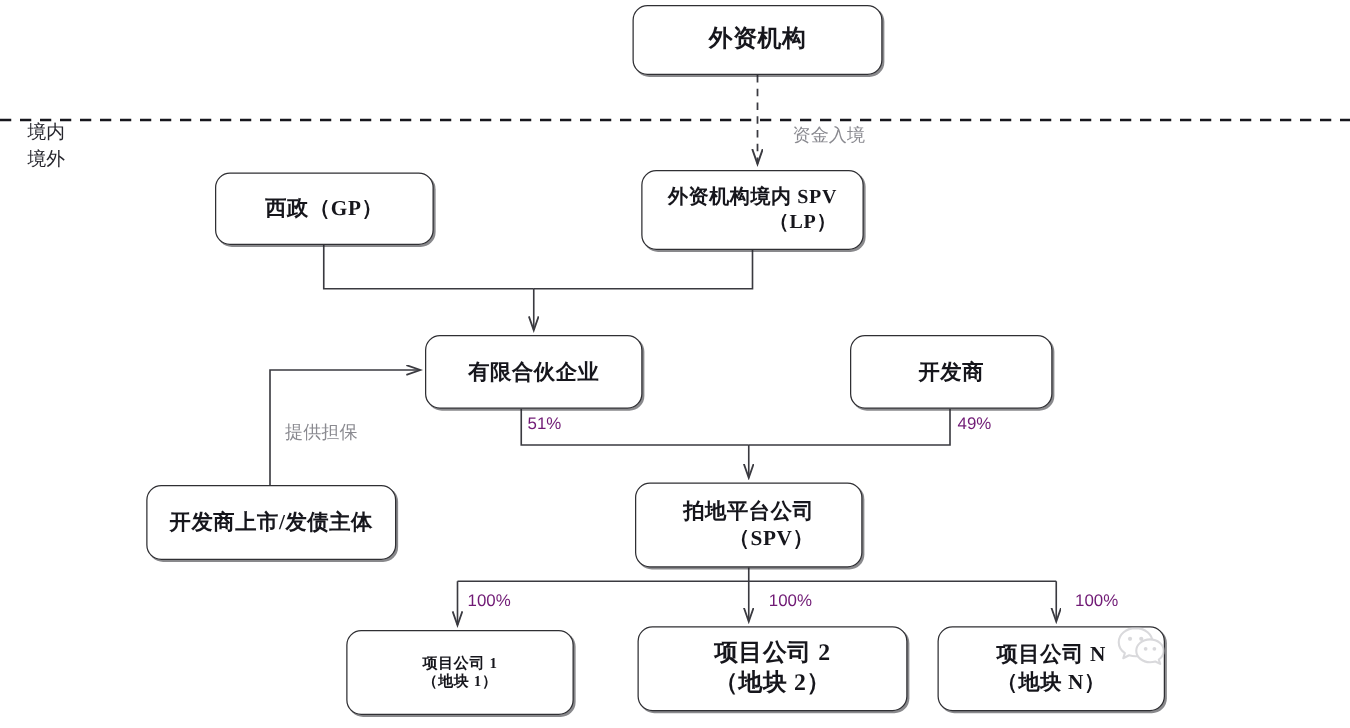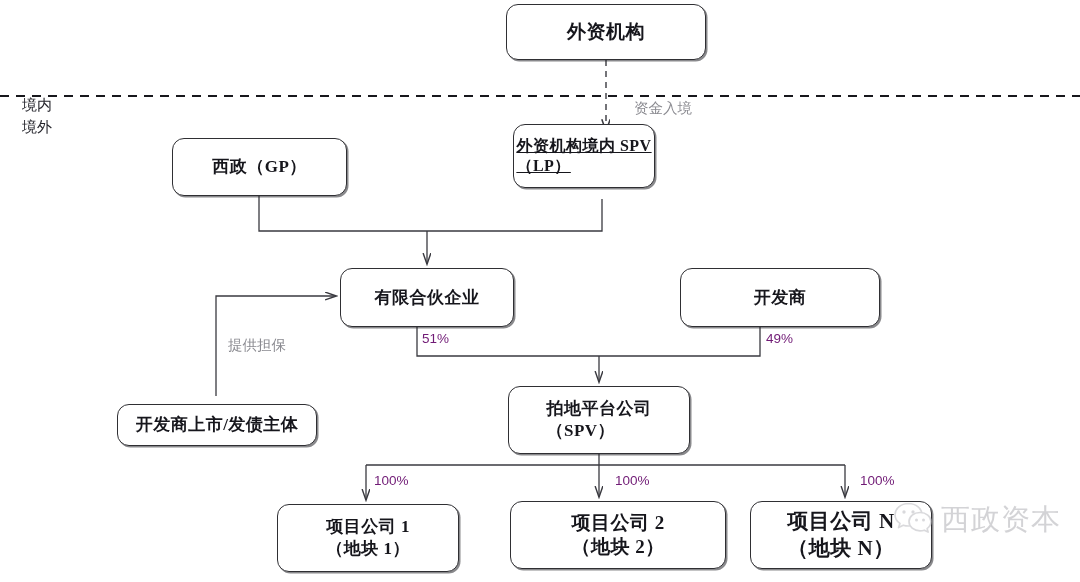--- a/index.html
+++ b/index.html
@@ -13,21 +13,21 @@
   svg#wires{position:absolute;left:0;top:0;width:1080px;height:582px;overflow:visible;}
 
   .node{
     position:absolute;
     box-sizing:border-box;
     border:1.6px solid #2f2f33;
     border-radius:12px;
     background:#ffffff;
     box-shadow:1.5px 1.5px 0 rgba(40,40,45,.55);
     display:flex;align-items:center;justify-content:center;
-    text-align:left;
+    text-align:right;
     color:#16161c;
     font-weight:bold;
     line-height:1.28;
     letter-spacing:.5px;
     z-index:3;
   }
   .node .txt{display:block;white-space:pre-line;}
 
   .lbl{
     position:absolute;
@@ -100,46 +100,46 @@
   <div class="border-label" style="left:22px;top:70px;margin-top:48px;">境外</div>
   <div class="border-label" style="left:22px;top:96px;">境内</div>
 
   <div id="nodes-host">
       <div class="node" style="left: 506px; top: 4px; width: 200px; height: 56px; font-size: 19px;">
         <span class="txt">外资机构</span>
       </div>
       <div class="node" style="left: 172px; top: 138px; width: 175px; height: 58px; font-size: 17px;">
         <span class="txt">西政（GP）</span>
       </div>
-      <div class="node" style="left: 513px; top: 124px; width: 142px; height: 64px; font-size: 16px; text-decoration: underline;">
+      <div class="node" style="left: 513px; top: 136px; width: 178px; height: 64px; font-size: 16px;">
         <span class="txt">外资机构境内 SPV
 （LP）</span>
       </div>
       <div class="node" style="left: 340px; top: 268px; width: 174px; height: 59px; font-size: 17px;">
         <span class="txt">有限合伙企业</span>
       </div>
-      <div class="node" style="left: 680px; top: 268px; width: 200px; height: 59px; font-size: 17px;">
+      <div class="node" style="left: 680px; top: 268px; width: 162px; height: 59px; font-size: 17px;">
         <span class="txt">开发商</span>
       </div>
-      <div class="node" style="left: 117px; top: 404px; width: 200px; height: 42px; font-size: 17px;">
+      <div class="node" style="left: 117px; top: 388px; width: 200px; height: 60px; font-size: 17px;">
         <span class="txt">开发商上市/发债主体</span>
       </div>
       <div class="node" style="left: 508px; top: 386px; width: 182px; height: 68px; font-size: 17px;">
         <span class="txt">拍地平台公司
 （SPV）</span>
       </div>
-      <div class="node" style="left: 277px; top: 504px; width: 182px; height: 68px; font-size: 17px;">
+      <div class="node" style="left: 277px; top: 504px; width: 182px; height: 68px; font-size: 12px;">
         <span class="txt">项目公司 1
 （地块 1）</span>
       </div>
       <div class="node" style="left: 510px; top: 501px; width: 216px; height: 68px; font-size: 19px;">
         <span class="txt">项目公司 2
 （地块 2）</span>
       </div>
-      <div class="node" style="left: 750px; top: 501px; width: 182px; height: 68px; font-size: 21px;">
+      <div class="node" style="left: 750px; top: 501px; width: 182px; height: 68px; font-size: 17px;">
         <span class="txt">项目公司 N
 （地块 N）</span>
       </div>
     </div>
 
   <div id="labels-host">
       <div class="lbl gray" style="left: 634px; top: 99px;">资金入境</div>
       <div class="lbl gray" style="left: 228px; top: 336px; font-family: Liberation Mono, monospace;">提供担保</div>
       <div class="lbl num" style="left: 422px; top: 331px;">51%</div>
       <div class="lbl num" style="left: 766px; top: 331px; text-align: right;">49%</div>
@@ -155,16 +155,15 @@
                  C11.9,24.7 13.7,25 15.5,25 C23.1,25 29,19.9 29,13.7 C29,7.6 23.1,2.5 15.5,2.5 Z" fill="none" stroke="#c3c3c7" stroke-width="1.7" stroke-linejoin="round"></path>
         <circle cx="11" cy="11" r="1.7" fill="#c3c3c7"></circle>
         <circle cx="20" cy="11" r="1.7" fill="#c3c3c7"></circle>
         <path d="M27,11.5 C33.1,11.5 38,15.6 38,20.6 C38,23.4 36.5,25.9 34.1,27.6 L35.1,31.1
                  L31.3,29.2 C30,29.6 28.5,29.8 27,29.8 C20.9,29.8 16,25.7 16,20.6
                  C16,15.6 20.9,11.5 27,11.5 Z" fill="#ffffff" stroke="#c3c3c7" stroke-width="1.7" stroke-linejoin="round"></path>
         <circle cx="23.5" cy="19" r="1.5" fill="#c3c3c7"></circle>
         <circle cx="30.5" cy="19" r="1.5" fill="#c3c3c7"></circle>
       </svg>
     </span>
-    <span class="wm-text">西政资本</span>
   </div>
 
 </div>
 
 </body></html>

